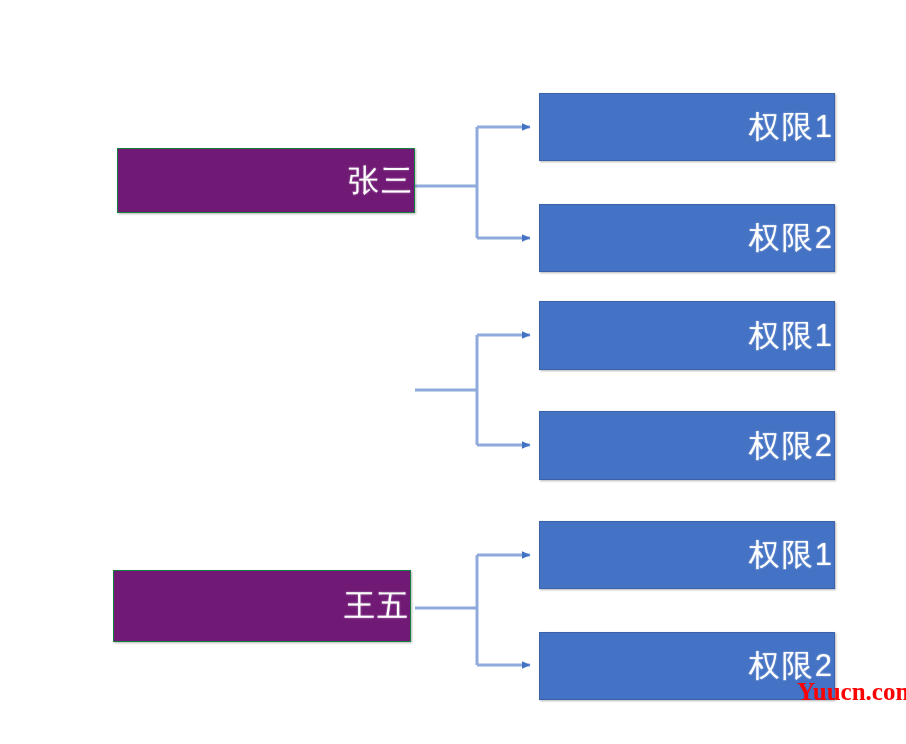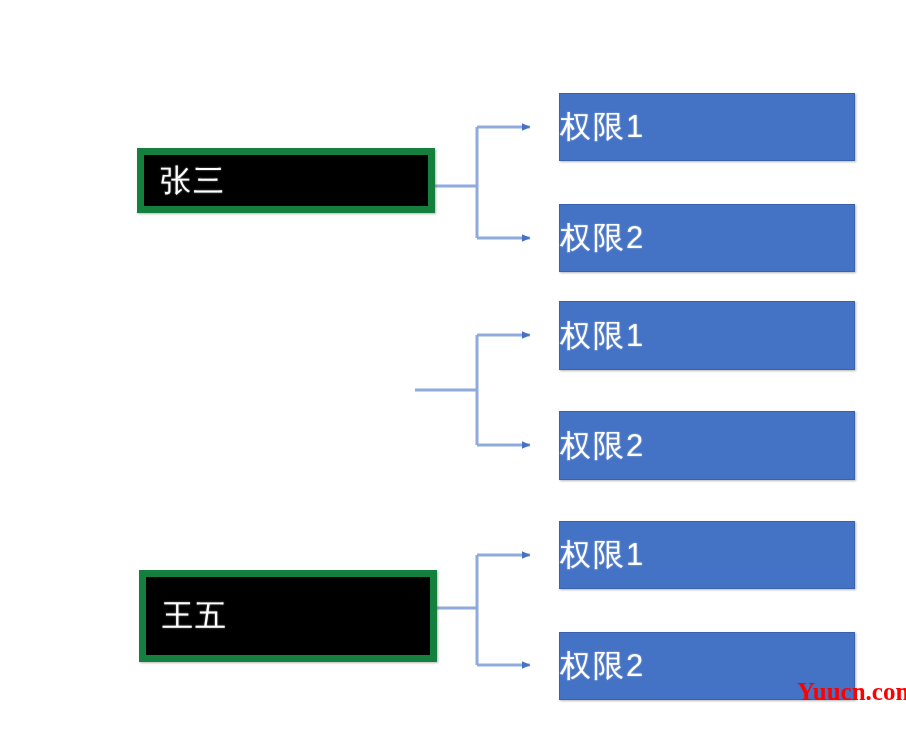--- a/index.html
+++ b/index.html
@@ -17,30 +17,29 @@
     position: relative;
     width: 906px;
     height: 744px;
     background: #ffffff;
   }
   .node {
     position: absolute;
     box-sizing: border-box;
     display: flex;
     align-items: center;
-    justify-content: flex-start;
+    justify-content: flex-end;
     color: #ffffff;
     letter-spacing: 2px;
     text-shadow: 0 0 2px rgba(255,255,255,0.55);
     user-select: none;
-    margin-left: 20px;
   }
   .node-user {
-    background: #000000;
-    border: 7px solid #15803d;
+    background: #701a75;
+    border: 1px solid #15803d;
     box-shadow: 1px 1px 2px rgba(90,90,90,0.45);
     font-size: 31px;
     padding-left: 16px;
   }
   .node-perm {
     background: #4472C4;
     border: 1px solid #3B62A8;
     box-shadow: 1px 1px 2px rgba(90,90,90,0.45);
     font-size: 31px;
   }
@@ -107,21 +106,21 @@
     <span>权限2</span>
   </div>
 
   <div class="node node-perm" style="left:539px; top:301px; width:296px; height:69px;">
     <span>权限1</span>
   </div>
   <div class="node node-perm" style="left:539px; top:411px; width:296px; height:69px;">
     <span>权限2</span>
   </div>
 
-  <div class="node node-user" style="left:119px; top:570px; width:298px; height:92px;font-family:Liberation Mono, monospace;">
+  <div class="node node-user" style="left:113px; top:570px; width:298px; height:72px;font-family:Liberation Mono, monospace;">
     <span>王五</span>
   </div>
   <div class="node node-perm" style="left:539px; top:521px; width:296px; height:68px;">
     <span>权限1</span>
   </div>
   <div class="node node-perm" style="left:539px; top:632px; width:296px; height:68px;">
     <span>权限2</span>
   </div>
 
   <div class="watermark" style="left:797px; top:678px;">Yuucn.com</div>

